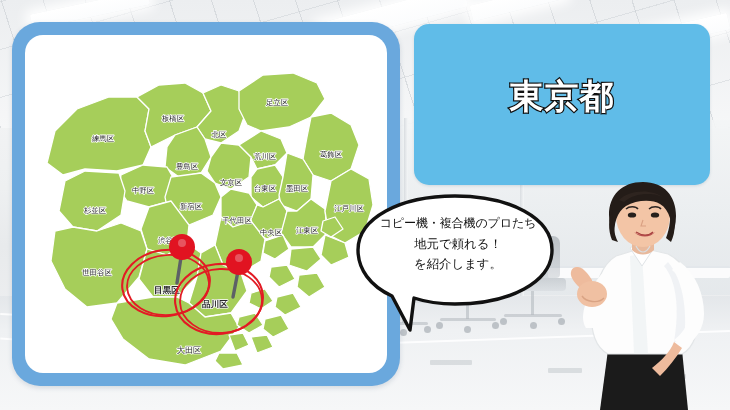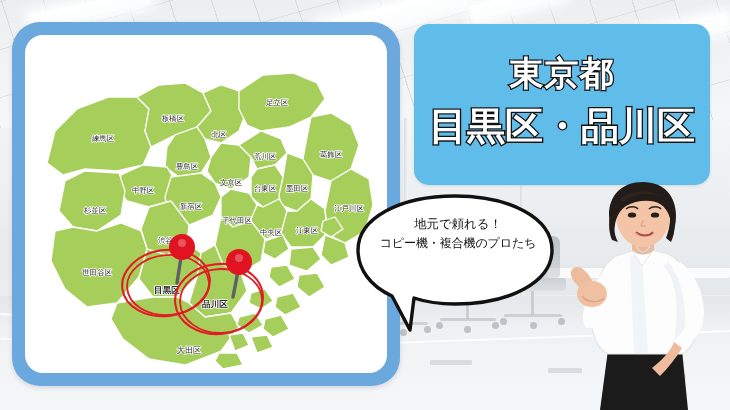--- a/index.html
+++ b/index.html
@@ -254,36 +254,36 @@
           <path d="M214 231 L208 262" stroke="#5d6166" stroke-width="3.4" stroke-linecap="round" fill="none"></path>
           <circle cx="214" cy="227" r="13" fill="#e11321" stroke="none"></circle>
           <circle cx="214" cy="223" r="4" fill="#e8606a" opacity=".85"></circle>
         </g>
       </svg>
     </div>
   </div>
 
   <div class="title-box">
     <div class="t-line t1">東京都</div>
-    <div class="t-line t2">目黒区・品川区</div>
   </div>
 
   <div class="bubble-wrap">
     <svg class="bubble-svg" width="210" height="145" viewBox="0 0 210 145">
       <path d="M103 4
                C158 4 200 26 200 58
                C200 90 158 112 103 112
                C88 112 74 110 62 106
                L58 138 L40 104
                C18 94 6 77 6 58
                C6 26 48 4 103 4 Z" fill="#ffffff" stroke="#111111" stroke-width="3.4" stroke-linejoin="round"></path>
     </svg>
     <div class="bubble-text">
+      <div class="ln wide">コピー機・複合機のプロたち</div>
       <div class="ln">地元で頼れる！</div>
-      <div class="ln wide">コピー機・複合機のプロたち</div>
+      <div class="ln">を紹介します。</div>
     </div>
   </div>
 
   <div class="person">
     <svg width="174" height="228" viewBox="0 0 174 228">
 
       <path d="M52 168 L126 168 L132 228 L44 228 Z" fill="#1b1b1b"></path>
 
       <path d="M60 74 C46 82 38 104 36 128 C34 150 40 166 52 172
                L126 172 C138 166 144 148 142 126 C140 100 128 80 112 72

